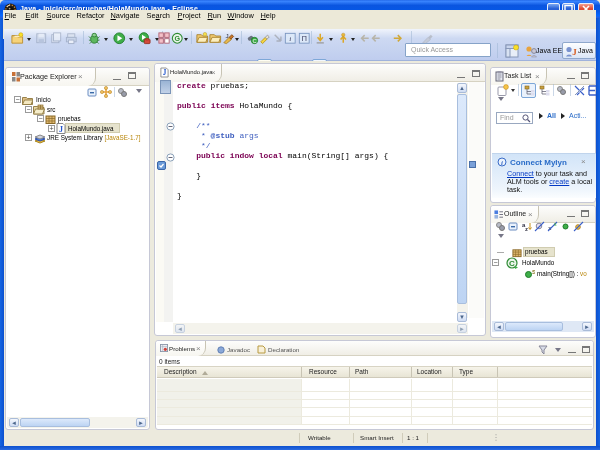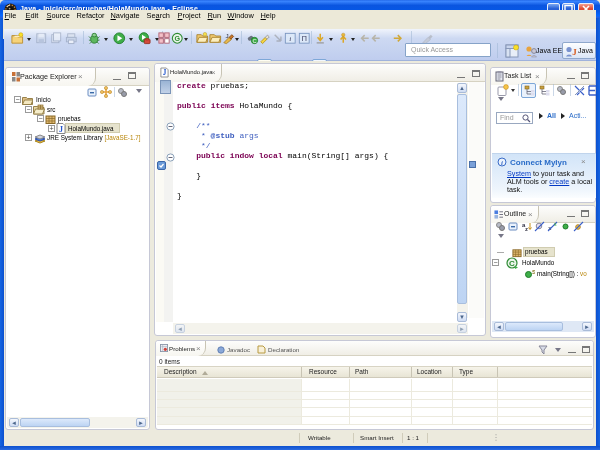--- a/index.html
+++ b/index.html
@@ -439,21 +439,21 @@
    <div class="abs" style="left:78px;top:44px;font-size:7px;color:#2a6cc8;">Acti...</div>
 
    <div class="abs" style="left:1px;top:85px;width:104px;height:45px;background:linear-gradient(180deg,#d2e4f8,#eef5fc 80%,#fbfdff);border-top:1px solid #c0d4ec;"></div>
    <svg class="abs" style="left:6px;top:89px" width="10" height="10" viewBox="0 0 10 10">
         <circle cx="5" cy="5" r="4" fill="#eaf2fc" stroke="#3a6cc8"></circle>
         <text x="5" y="7.5" font-size="7" fill="#3a6cc8" text-anchor="middle" font-family="Liberation Serif" font-style="italic" font-weight="bold">i</text>
       </svg>
    <div class="abs" style="left:19px;top:90px;font-size:8px;font-weight:bold;color:#2a6cc8;">Connect Mylyn</div>
    <div class="abs xx" style="left:90px;top:89px;">×</div>
    <div class="abs" style="left:16px;top:102px;font-size:7.2px;color:#111;line-height:8px;width:90px;">
-     <a class="lk">System</a> to your task and ALM tools or <a class="lk">create</a> a local task.
+     <a class="lk">Connect</a> to your task and ALM tools or <a class="lk">create</a> a local task.
    </div>
  </div>
 
  <div class="panel" style="left:490px;top:205px;width:106px;height:133px;">
    <div class="phead" style="height:17px"></div>
    <div class="ptab" style="width:48px;height:17px">
      <svg class="abs" style="left:3px;top:4px" width="9" height="9" viewBox="0 0 10 10">
           <rect x="0.5" y="0.5" width="4" height="4" fill="#4a7de0"></rect>
           <rect x="0.5" y="5.5" width="4" height="4" fill="#98b4e0"></rect>
           <path d="M6 2 h4 M6 5 h4 M6 8 h4" stroke="#667" stroke-width="1"></path>

